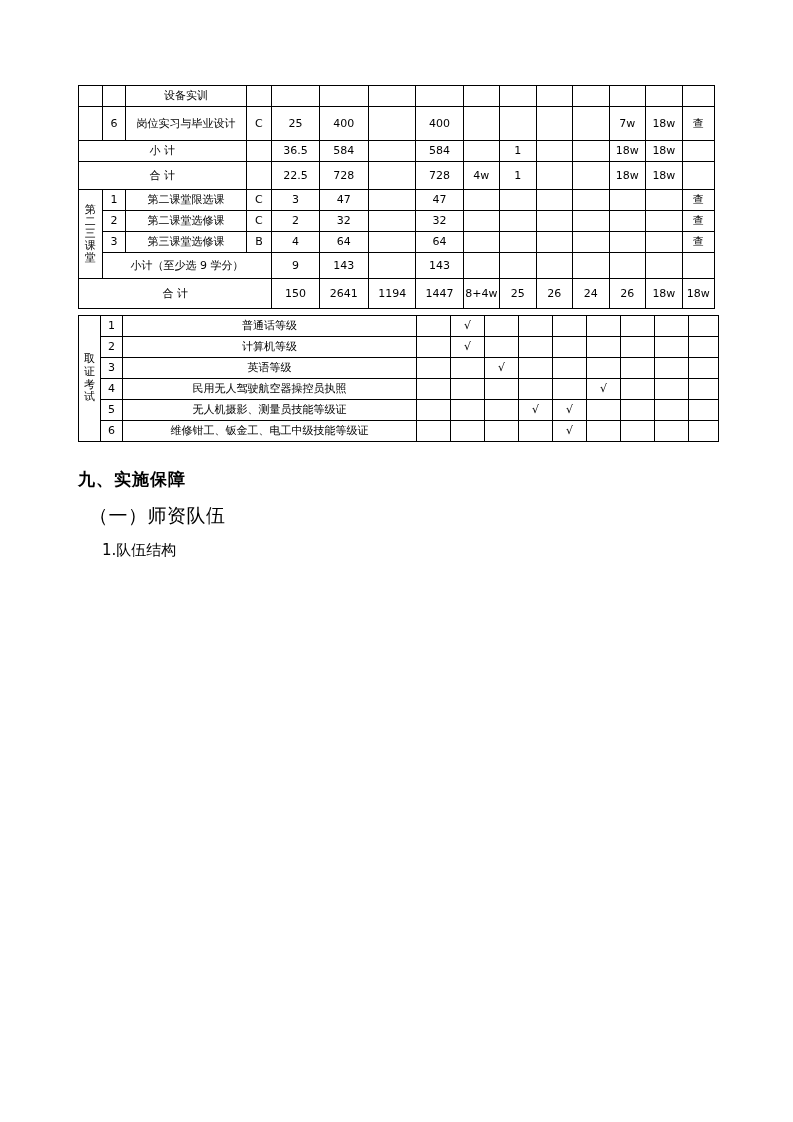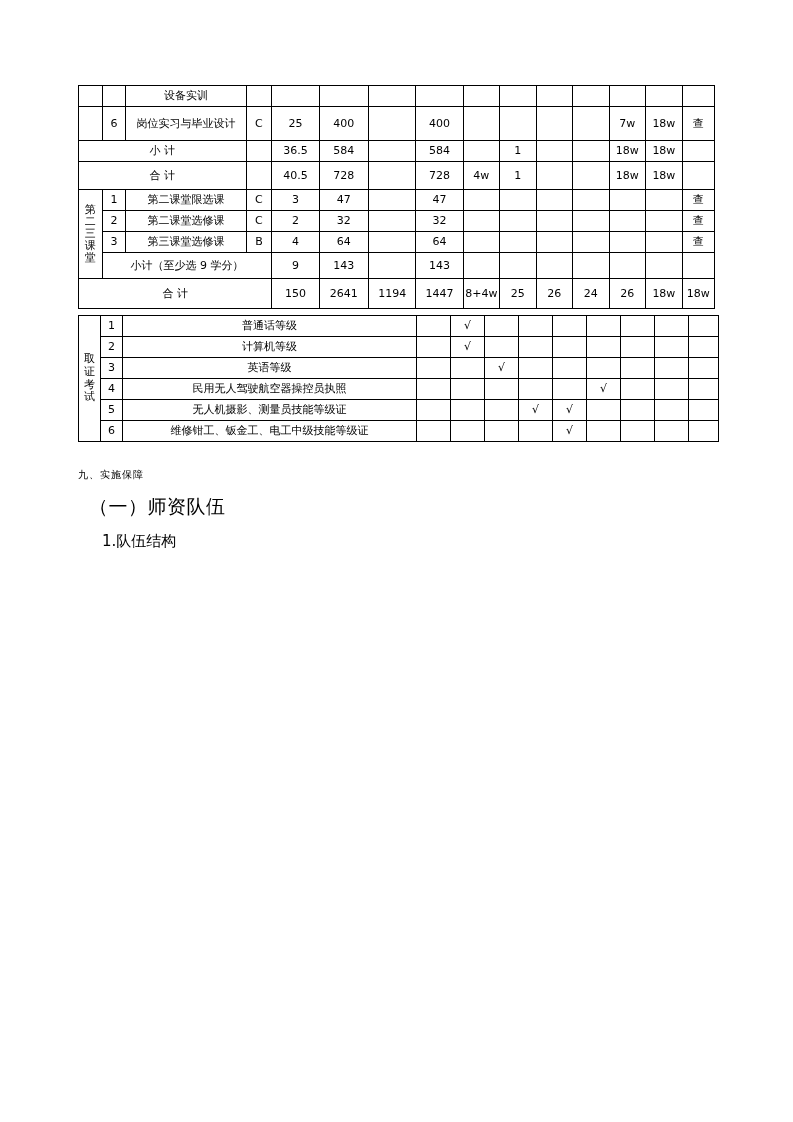--- a/index.html
+++ b/index.html
@@ -40,22 +40,22 @@
     font-size: 9px;
   }
   td.vert {
     font-size: 11px;
     letter-spacing: 0px;
     line-height: 1.15;
     width: 22px;
   }
 
   h2.section {
-    font-size: 10px;
-    font-weight: normal;
+    font-size: 17px;
+    font-weight: bold;
     margin: 26px 0 4px 0;
     letter-spacing: 1px;
   }
   h3.subsection {
     font-size: 19px;
     font-weight: normal;
     margin: 12px 0 4px 11px;
     letter-spacing: 0.5px;
   }
   p.item {
@@ -150,21 +150,21 @@
         <td></td>
         <td></td>
         <td class="small">18w</td>
         <td class="small">18w</td>
         <td></td>
       </tr>
 
       <tr style="height:28px">
         <td colspan="3">合 计</td>
         <td></td>
-        <td>40.5</td>
+        <td>22.5</td>
         <td>728</td>
         <td></td>
         <td>728</td>
         <td>4w</td>
         <td>1</td>
         <td></td>
         <td></td>
         <td class="small">18w</td>
         <td class="small">18w</td>
         <td></td>

